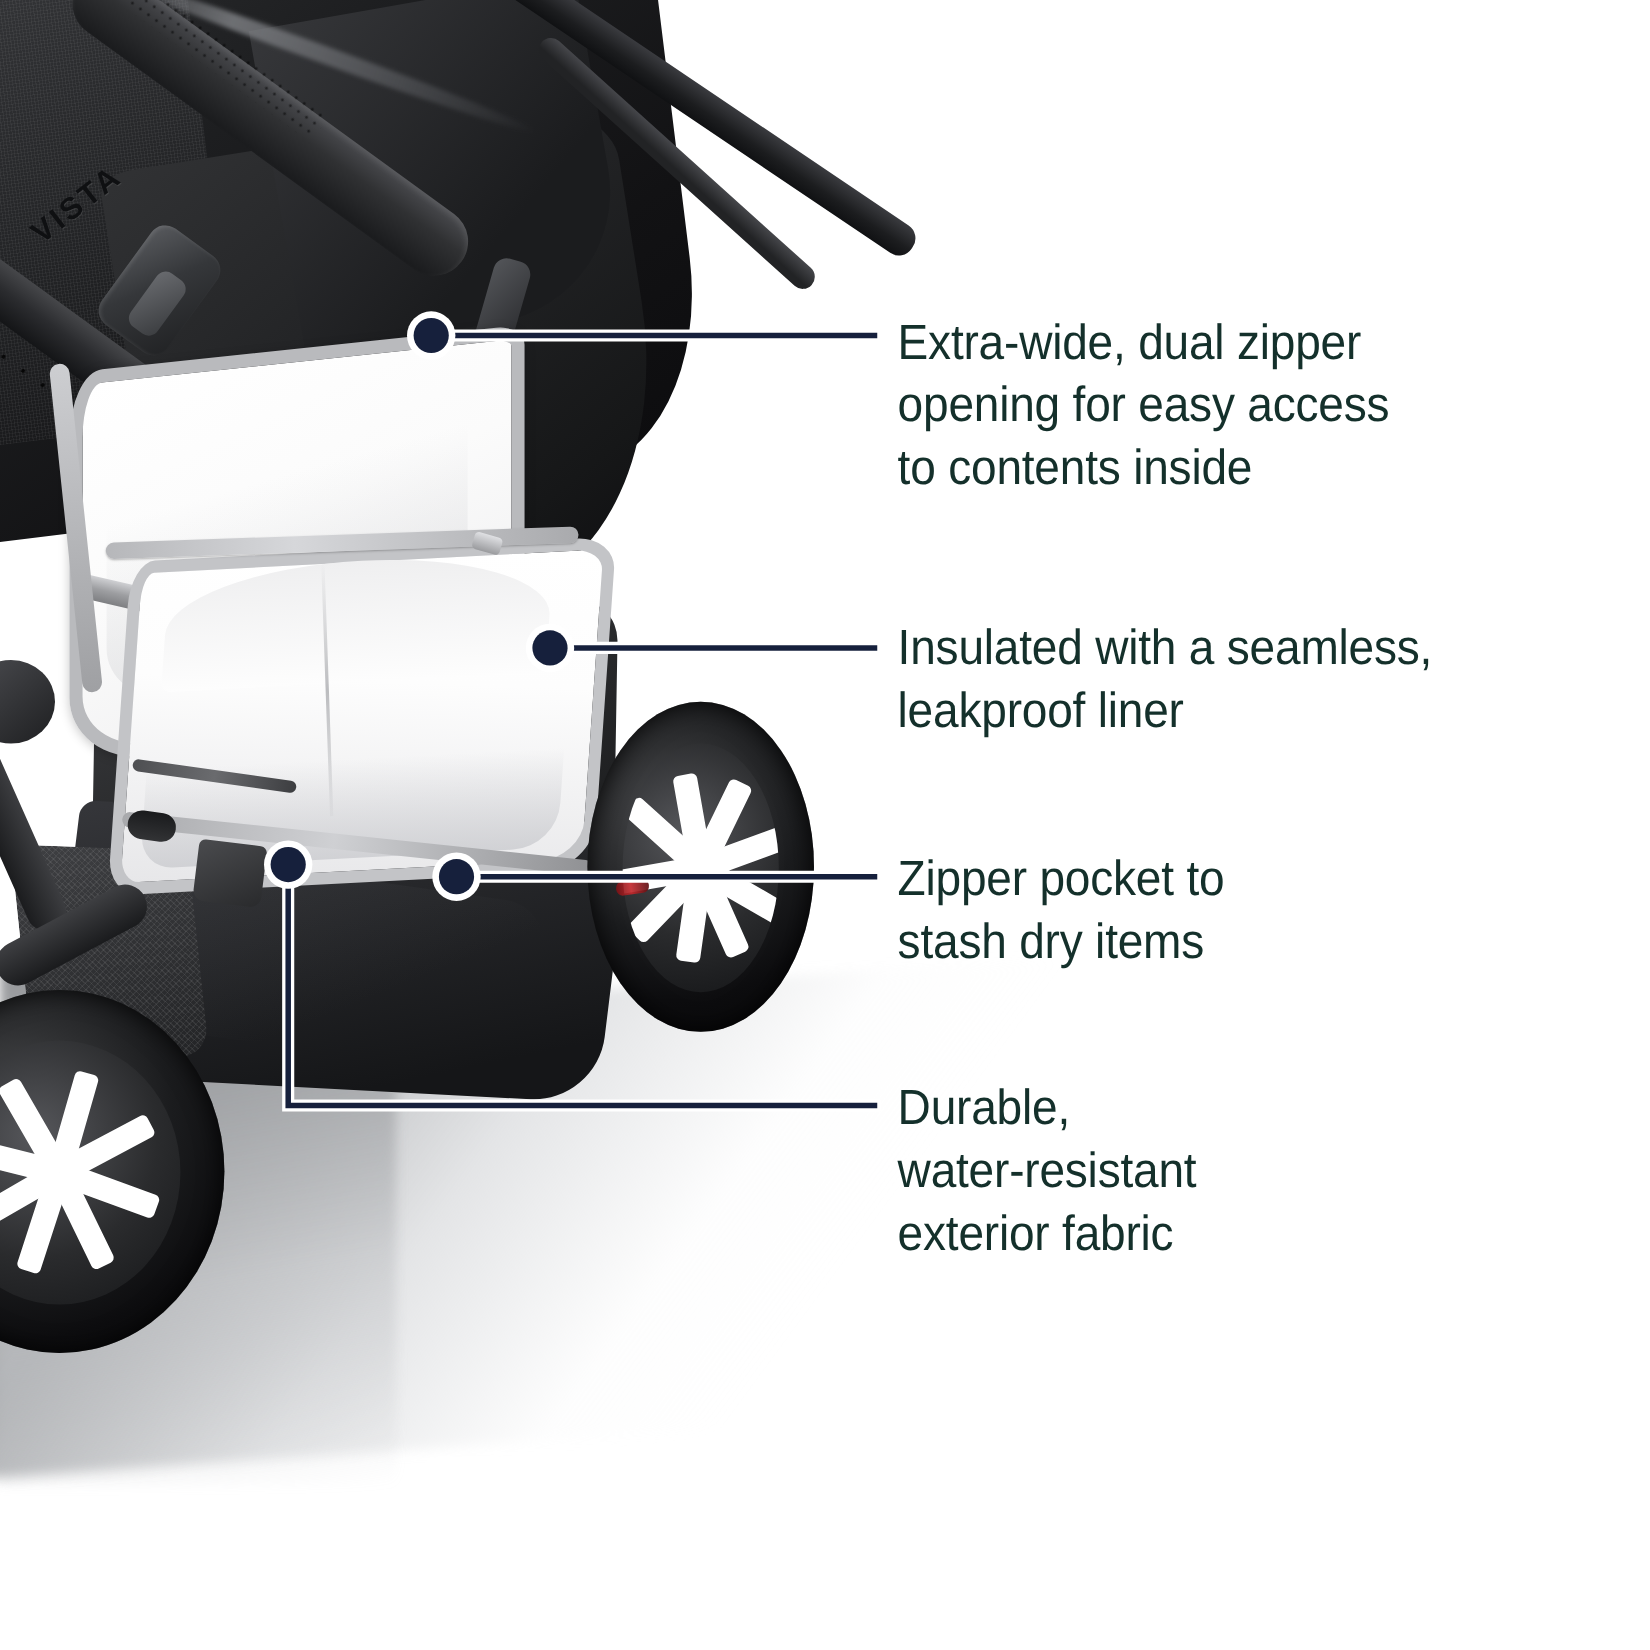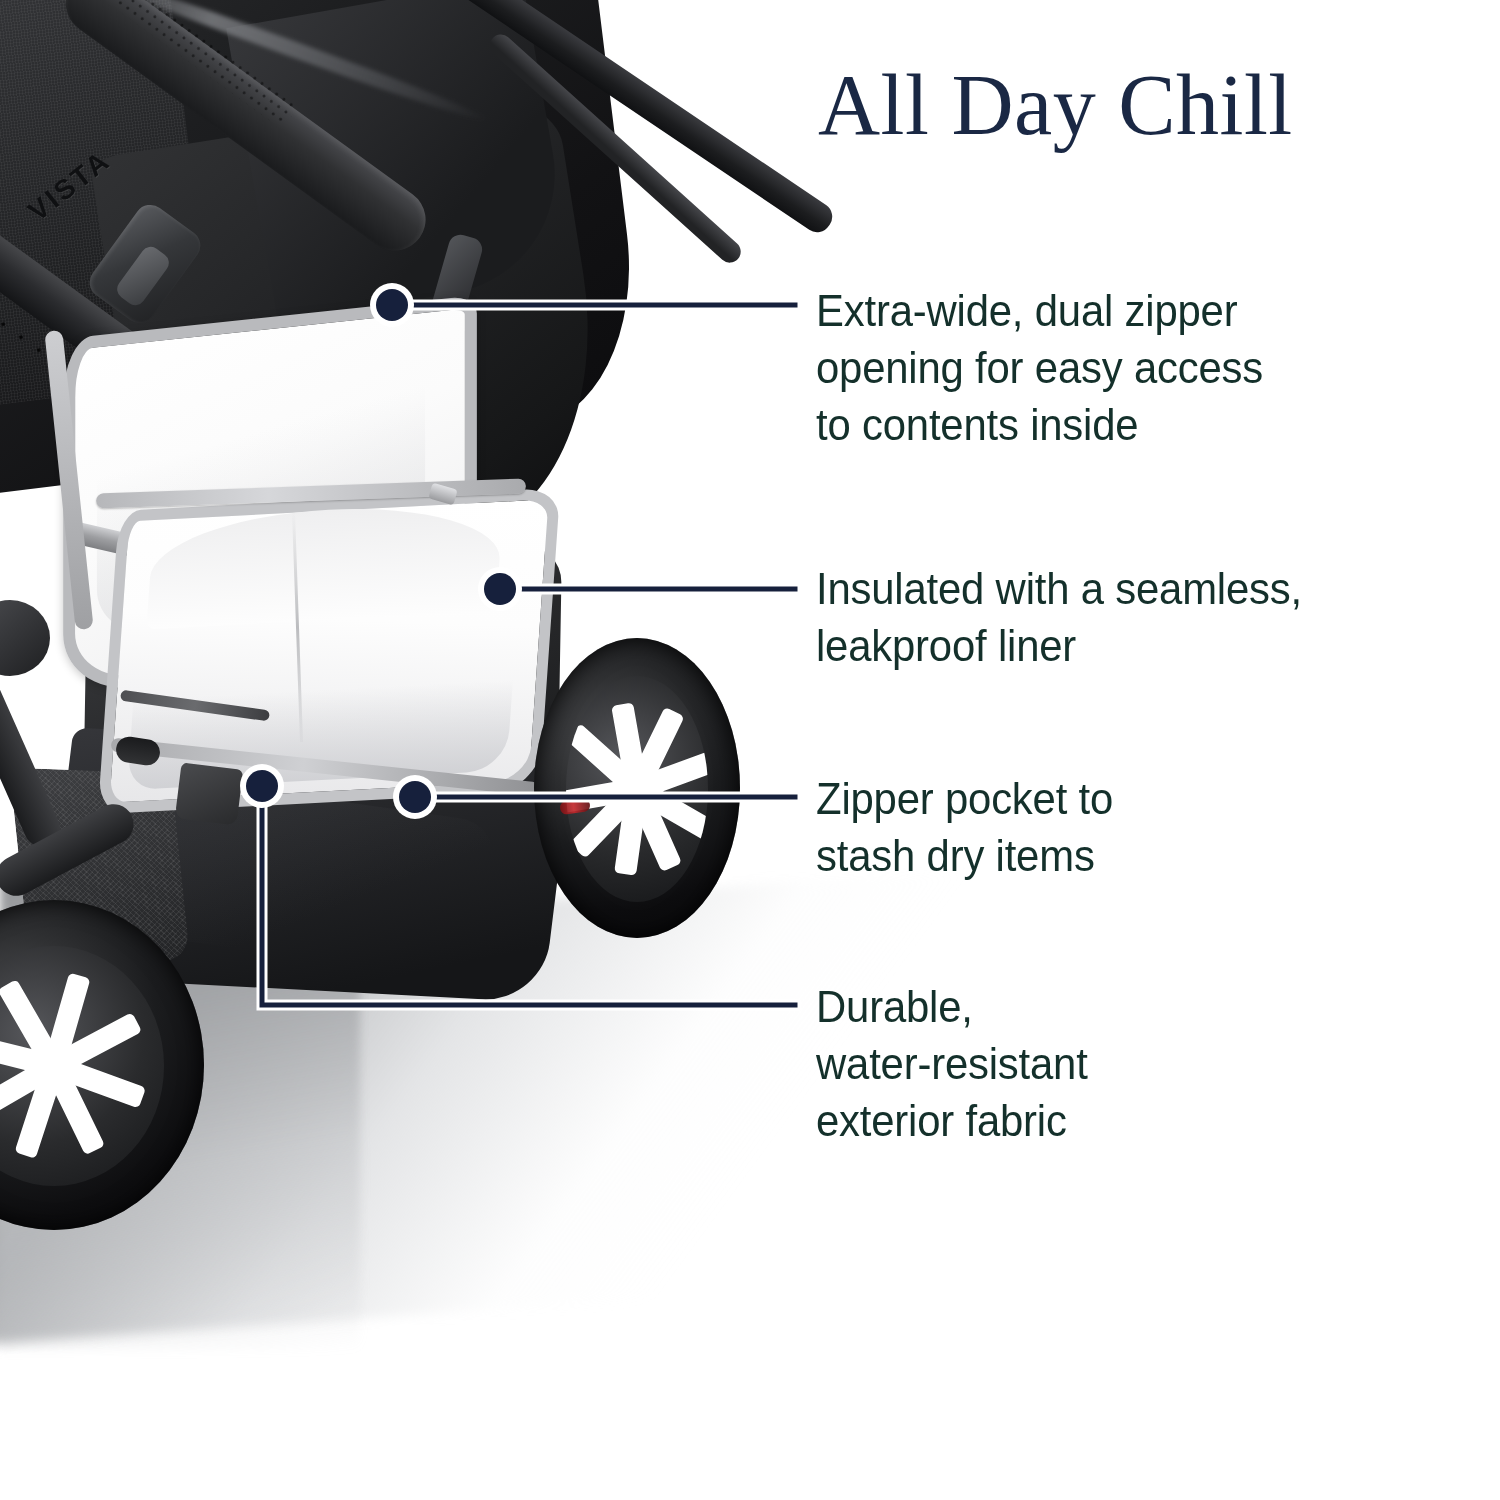--- a/index.html
+++ b/index.html
@@ -567,21 +567,20 @@
         <path d="M 415 797 L 795 797" fill="none" stroke="#16203c" stroke-width="5" stroke-linecap="square" stroke-linejoin="miter"></path>
         <circle cx="415" cy="797" r="22" fill="#ffffff"></circle>
         <circle cx="415" cy="797" r="16" fill="#16203c"></circle>
         <path d="M 262 786 L 262 1005 L 795 1005" fill="none" stroke="#ffffff" stroke-width="11" stroke-linecap="square" stroke-linejoin="miter"></path>
         <path d="M 262 786 L 262 1005 L 795 1005" fill="none" stroke="#16203c" stroke-width="5" stroke-linecap="square" stroke-linejoin="miter"></path>
         <circle cx="262" cy="786" r="22" fill="#ffffff"></circle>
         <circle cx="262" cy="786" r="16" fill="#16203c"></circle>
       </g>
   </svg>
 
-  <div id="page-title">All Day Chill</div>
 
   <div class="callout-text" id="callout-text-0">Extra-wide, dual zipper
 opening for easy access
 to contents inside</div>
   <div class="callout-text" id="callout-text-1">Insulated with a seamless,
 leakproof liner</div>
   <div class="callout-text" id="callout-text-2">Zipper pocket to
 stash dry items</div>
   <div class="callout-text" id="callout-text-3">Durable,
 water-resistant

